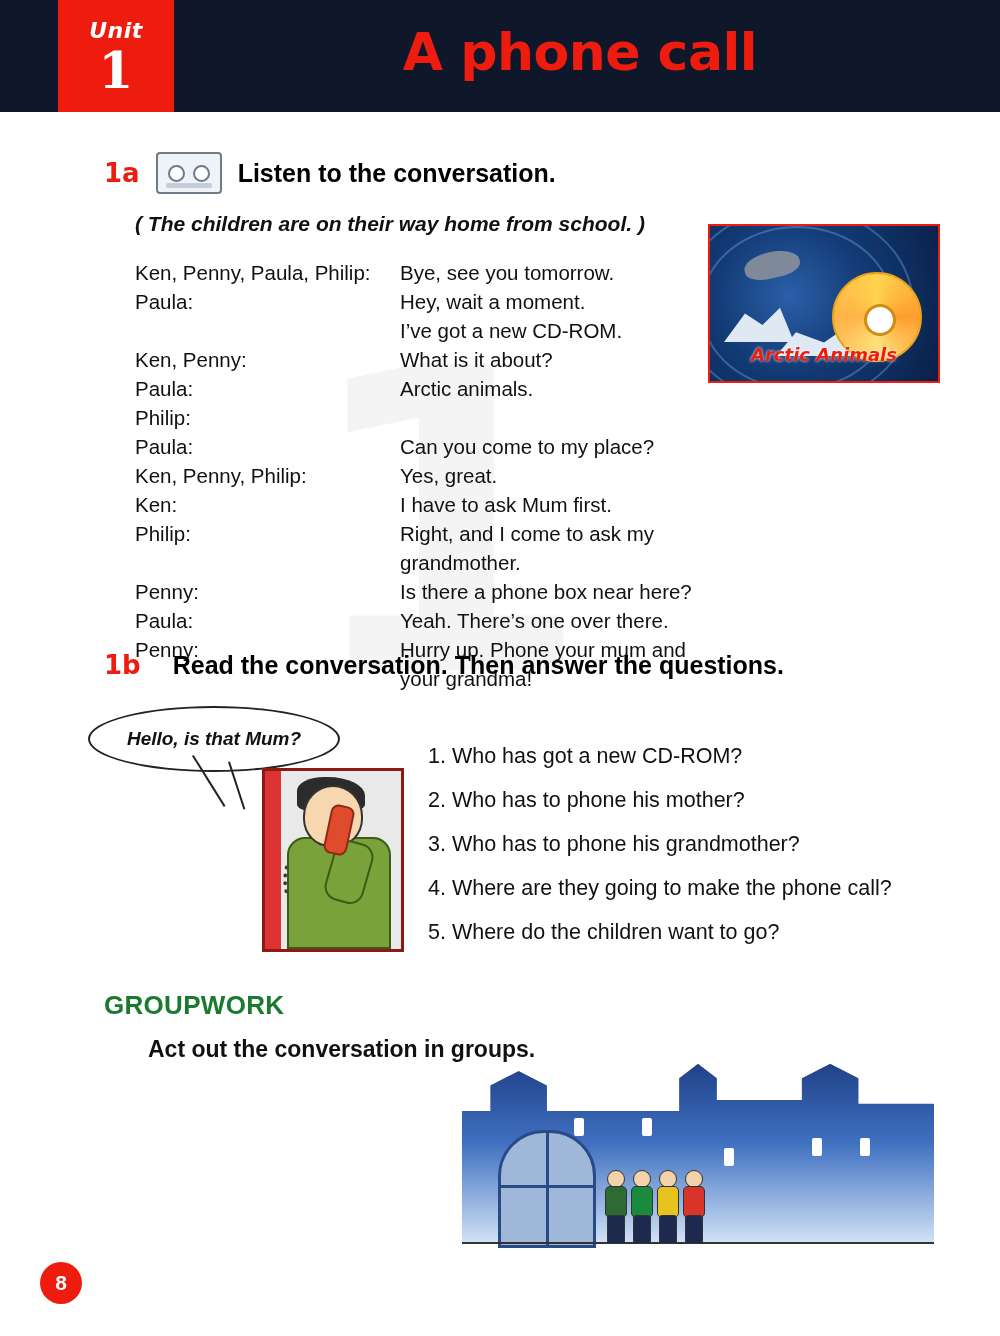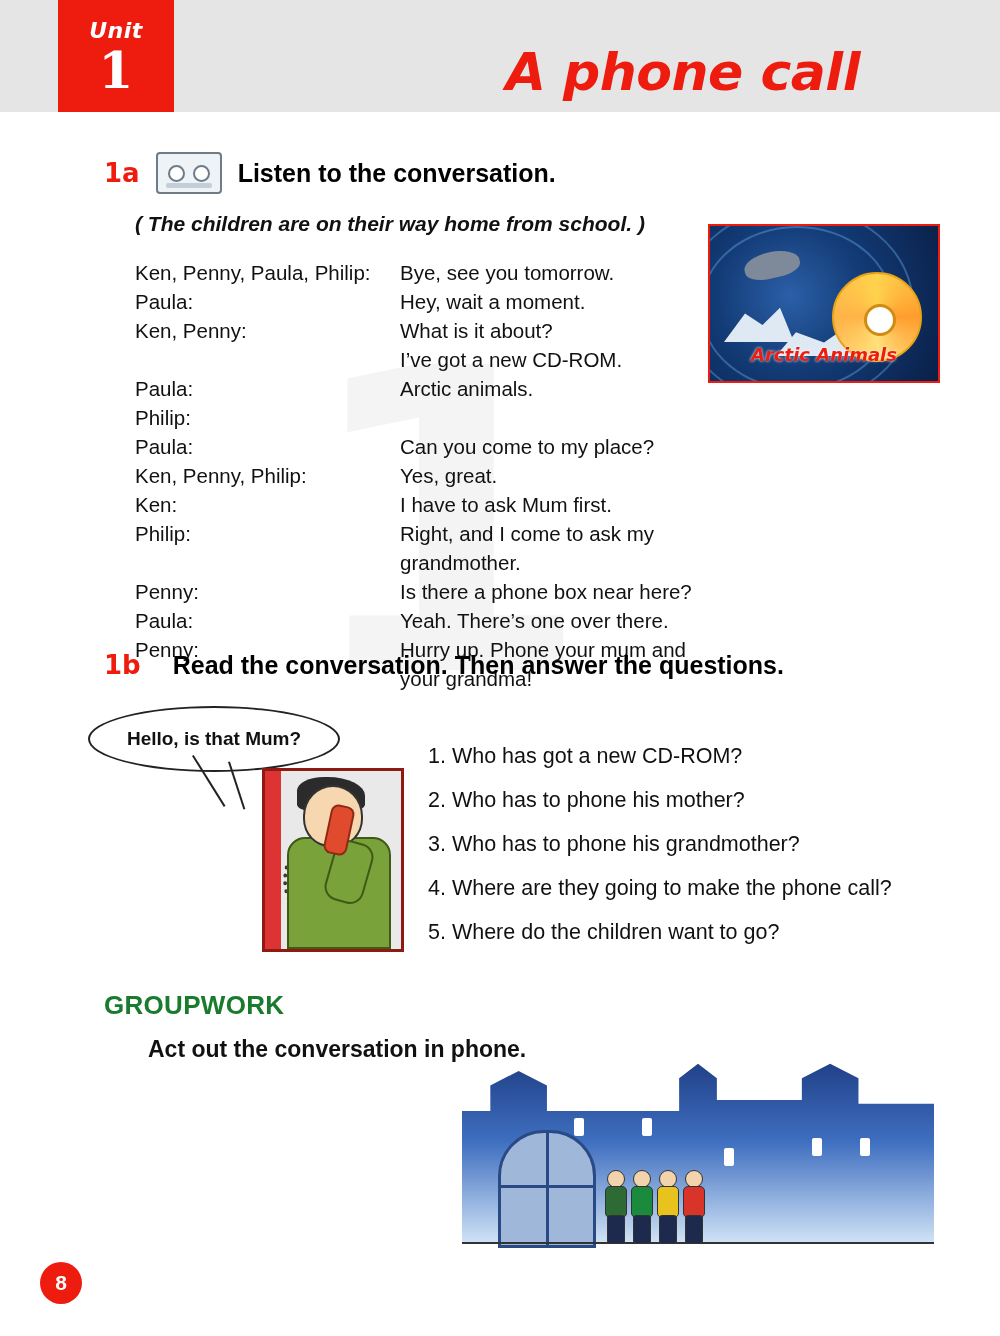--- a/index.html
+++ b/index.html
@@ -14,21 +14,21 @@
     position: relative;
     overflow: hidden;
   }
 
   
   .header {
     position: absolute;
     left: 0; top: 0;
     width: 1000px;
     height: 112px;
-    background: #e5e5e5;
+    background: #0f172a;
   }
   .unit-box {
     position: absolute;
     left: 58px; top: 0;
     width: 116px;
     height: 112px;
     background: #ee1c0f;
     color: #ffffff;
     text-align: center;
   }
@@ -44,28 +44,26 @@
     font-family: "DejaVu Serif", serif;
     font-size: 50px;
     font-weight: bold;
     line-height: 52px;
     margin-top: 2px;
   }
   .page-title {
     position: absolute;
     left: 300px; top: 22px;
     width: 560px;
-    text-align: right;
+    text-align: center;
     color: #ee1c0f;
     font-family: "DejaVu Sans", sans-serif;
     font-size: 52px;
     font-weight: bold;
-    font-style: italic;
     letter-spacing: -0.5px;
-    margin-top: 20px;
   }
 
   
   .watermark {
     position: absolute;
     left: 300px; top: 280px;
     font-family: "DejaVu Sans", sans-serif;
     font-size: 420px;
     font-weight: bold;
     color: #f4f4f4;
@@ -228,20 +226,21 @@
     width: 248px; height: 62px;
     border: 2px solid #222;
     border-radius: 50%;
     background: #ffffff;
     display: flex;
     align-items: center;
     justify-content: center;
   }
   .bubble-text {
     font-size: 19px;
+    font-style: italic;
     font-weight: bold;
     color: #111;
     white-space: nowrap;
   }
   .bubble-tail {
     position: absolute;
     left: 192px; top: 756px;
     width: 2px; height: 0;
     border-left: 2px solid #222;
     transform: rotate(-32deg);
@@ -472,26 +471,26 @@
   <div class="dialogue">
     <div class="d-row">
       <span class="d-speaker">Ken, Penny, Paula, Philip:</span>
       <span class="d-line">Bye, see you tomorrow.</span>
     </div>
     <div class="d-row">
       <span class="d-speaker">Paula:</span>
       <span class="d-line">Hey, wait a moment.</span>
     </div>
     <div class="d-row">
+      <span class="d-speaker"></span>
+      <span class="d-line">I’ve got a new CD-ROM.</span>
+    </div>
+    <div class="d-row">
       <span class="d-speaker">Ken, Penny:</span>
       <span class="d-line">What is it about?</span>
-    </div>
-    <div class="d-row">
-      <span class="d-speaker"></span>
-      <span class="d-line">I’ve got a new CD-ROM.</span>
     </div>
     <div class="d-row">
       <span class="d-speaker">Paula:</span>
       <span class="d-line">Arctic animals.</span>
     </div>
     <div class="d-row">
       <span class="d-speaker">Philip:</span>
     </div>
     <div class="d-row">
       <span class="d-speaker">Paula:</span>
@@ -558,21 +557,21 @@
 
   <div class="questions">
     <div class="question">1. Who has got a new CD-ROM?</div>
     <div class="question">2. Who has to phone his mother?</div>
     <div class="question">3. Who has to phone his grandmother?</div>
     <div class="question">4. Where are they going to make the phone call?</div>
     <div class="question">5. Where do the children want to go?</div>
   </div>
 
   <div class="groupwork-title">GROUPWORK</div>
-  <div class="groupwork-text">Act out the conversation in phone.</div>
+  <div class="groupwork-text">Act out the conversation in groups.</div>
 
   <div class="building">
     <div class="building-body"></div>
     <span class="b-window" style="left:112px; top:58px;"></span>
     <span class="b-window" style="left:180px; top:58px;"></span>
     <span class="b-window" style="left:262px; top:88px;"></span>
     <span class="b-window" style="left:350px; top:78px;"></span>
     <span class="b-window" style="left:398px; top:78px;"></span>
     <div class="arch-door">
       <span class="mullion"></span>

